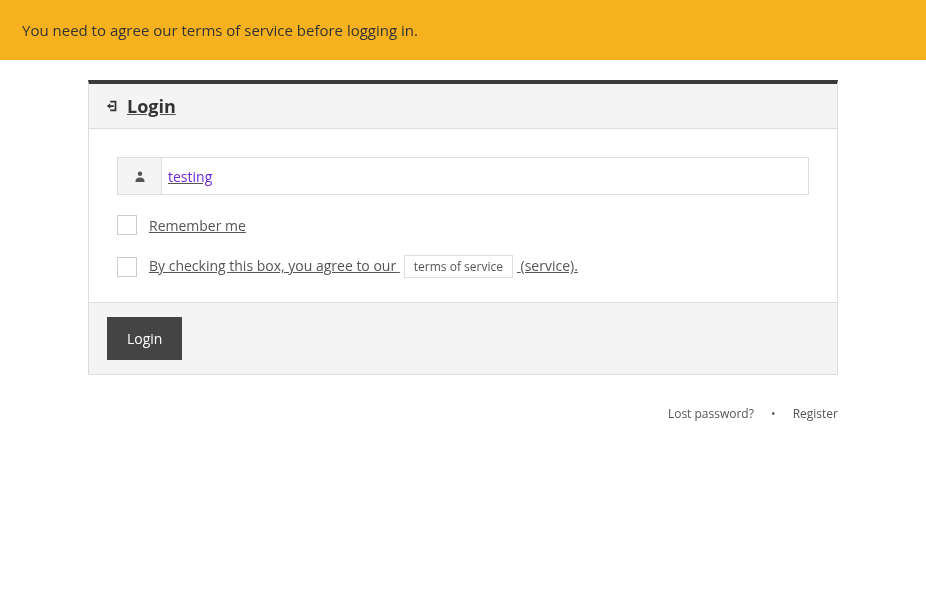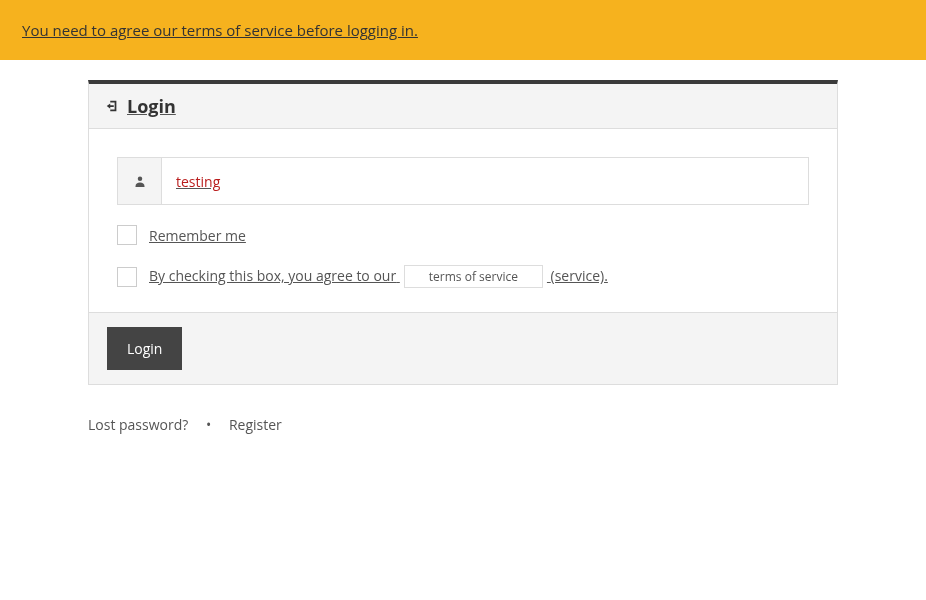--- a/index.html
+++ b/index.html
@@ -8,21 +8,20 @@
       font-size: 14px;
       color: #555;
       background: #fff;
       width: 926px;
     }
     .alert {
       background: #f6b21e;
       color: #333;
       padding: 20px 22px;
       font-size: 15px;
-      text-decoration: underline;
     }
     .panel-wrapper {
       padding: 20px 88px 0 88px;
     }
     .panel {
       border: 1px solid #ddd;
       border-top: 4px solid #3a3a3a;
       background: #fff;
       text-decoration: underline;
     }
@@ -58,25 +57,25 @@
       background: #f4f4f4;
       border: 1px solid #ddd;
       border-right: none;
       display: flex;
       align-items: center;
       justify-content: center;
       color: #555;
     }
     .text-input {
       flex: 1;
-      height: 48px;
+      height: 38px;
       border: 1px solid #ddd;
-      padding: 0 14px;
+      padding: 0 6px;
       font-size: 14px;
-      color: #b91c1c;
+      color: #6d28d9;
       font-family: inherit;
       outline: none;
     }
     .text-input::placeholder { color: #999; }
     .check-row {
       display: flex;
       align-items: center;
       gap: 12px;
       margin-top: 20px;
       font-size: 14px;
@@ -87,21 +86,21 @@
       width: 20px;
       height: 20px;
       border: 1px solid #ccc;
       background: #fff;
       cursor: pointer;
       flex-shrink: 0;
     }
     .tos-link {
       display: inline-block;
       border: 1px solid #ddd;
-      padding: 2px 24px;
+      padding: 2px 9px;
       font-size: 12px;
       color: #555;
       text-decoration: none;
       margin: 0 4px;
       background: #fff;
     }
     .panel-footer {
       background: #f4f4f4;
       border-top: 1px solid #ddd;
       padding: 14px 18px;
@@ -109,24 +108,24 @@
     .login-btn {
       background: #444;
       color: #fff;
       border: none;
       padding: 12px 20px;
       font-size: 14px;
       cursor: pointer;
       font-family: inherit;
     }
     .footer-links {
-      text-align: left;
+      text-align: right;
       padding: 30px 0 10px 0;
       color: #555;
-      font-size: 14px;
+      font-size: 12px;
     }
     .footer-links a {
       color: #555;
       text-decoration: none;
       cursor: pointer;
     }
     .footer-sep {
       display: inline-block;
       margin: 0 14px;
     }

